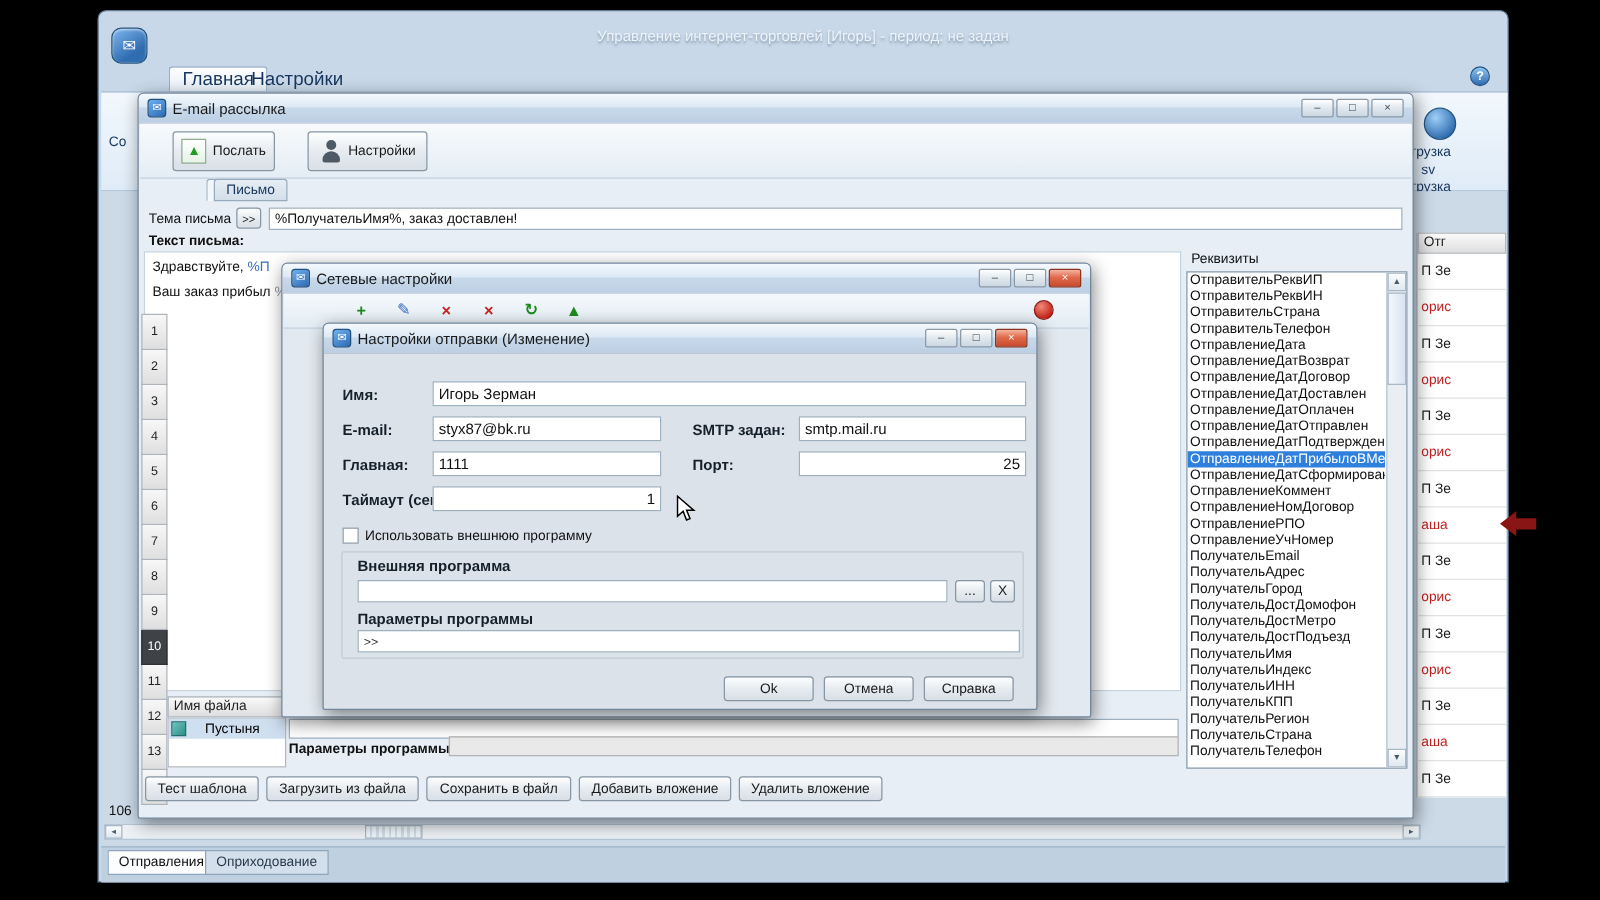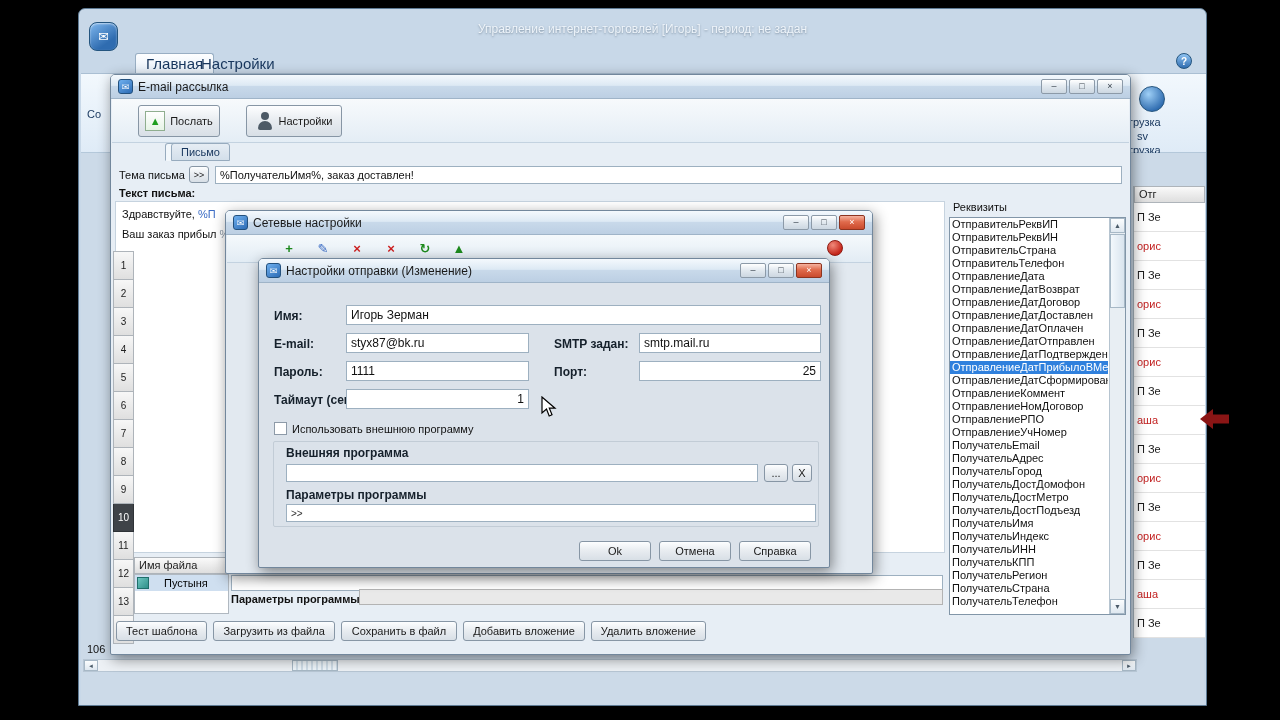--- a/index.html
+++ b/index.html
@@ -109,20 +109,28 @@
     <div class="abs" style="left:2px;top:144px;right:2px;bottom:0;background:#ccdae8;"></div>
 
     <div class="lbl" style="left:8px;top:634px;">106</div>
 
     <div class="hsb" style="left:4px;top:650px;width:1054px;height:13px;">
       <div class="sbh-btn" style="left:0;">◄</div>
       <div class="sbh-thumb" style="left:208px;width:46px;"></div>
       <div class="sbh-btn" style="right:0;">►</div>
     </div>
 
+    <div class="abs" style="left:2px;top:668px;right:2px;height:29px;background:#bfd0e1;border-top:1px solid #9fb4c8;">
+      <div class="bottom-tab active" style="left:5px;top:2px;">
+          <span>Отправления</span>
+        </div>
+      <div class="bottom-tab inactive" style="left:83px;top:2px;">
+          <span>Оприходование</span>
+        </div>
+    </div>
   </div>
 
   <div class="rstrip">
     <div class="col-header" style="height:17px;">Отг</div>
     <div>
         <div class="rfrag">П Зе</div>
         <div class="rfrag red">орис</div>
         <div class="rfrag">П Зе</div>
         <div class="rfrag red">орис</div>
         <div class="rfrag">П Зе</div>
@@ -298,21 +306,21 @@
     </div>
 
     <div class="dlg-lbl" style="left:15px;top:50px;">Имя:</div>
     <input class="input" style="left: 87px; top: 46px; width: 475px; height: 20px;" value="Игорь Зерман">
 
     <div class="dlg-lbl" style="left:15px;top:78px;">E-mail:</div>
     <input class="input" style="left: 87px; top: 74px; width: 183px; height: 20px;" value="styx87@bk.ru">
     <div class="dlg-lbl" style="left:295px;top:78px;">SMTP задан:</div>
     <input class="input" style="left: 380px; top: 74px; width: 182px; height: 20px;" value="smtp.mail.ru">
 
-    <div class="dlg-lbl" style="left:15px;top:106px;">Пароль:</div>
+    <div class="dlg-lbl" style="left:15px;top:106px;">Главная:</div>
     <input class="input" style="left: 87px; top: 102px; width: 183px; height: 20px;" value="1111">
     <div class="dlg-lbl" style="left:295px;top:106px;">Порт:</div>
     <input class="input" style="left: 380px; top: 102px; width: 182px; height: 20px; text-align: right;" value="25">
 
     <div class="dlg-lbl" style="left:15px;top:134px;">Таймаут (сек.):</div>
     <input class="input" style="left: 87px; top: 130px; width: 183px; height: 20px; text-align: right;" value="1">
 
     <div class="cb" style="left:15px;top:163px;"></div>
     <div class="lbl" style="left:33px;top:164px;">Использовать внешнюю программу</div>
 

